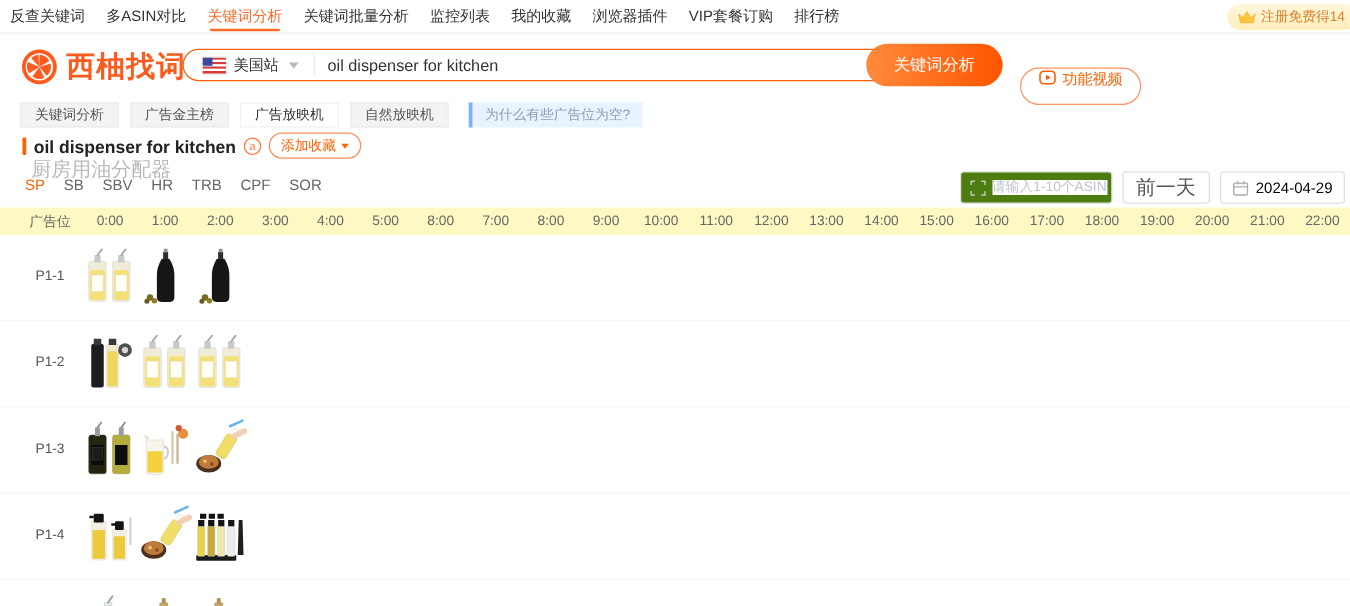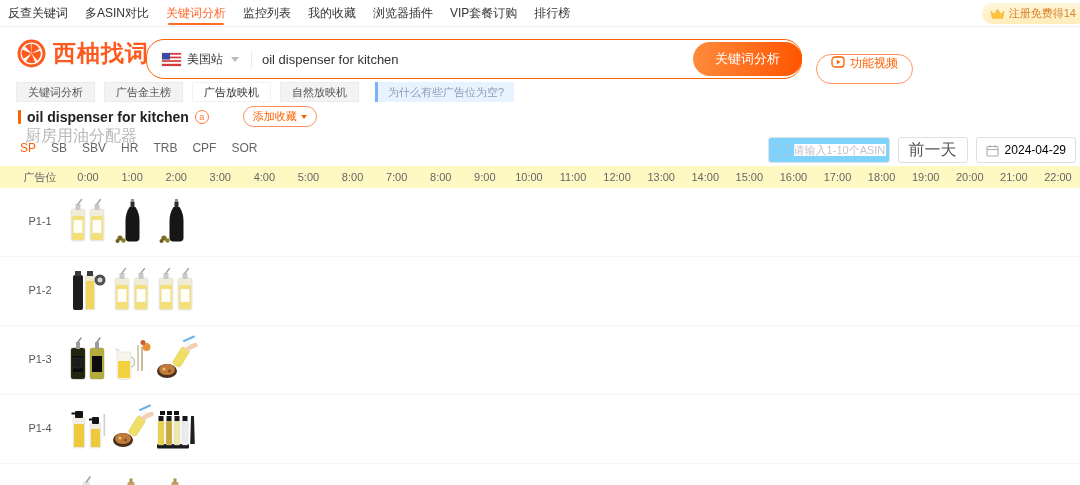--- a/index.html
+++ b/index.html
@@ -15,21 +15,21 @@
   .nav-item.active { color:#ff6a2b; }
   .nav-item.active::after { content:''; position:absolute; left:2px; right:2px; bottom:2px;
     height:2px; background:#ff6a2b; border-radius:1px; }
   .promo { position:absolute; right:-6px; top:3px; height:21px; display:flex; align-items:center;
     gap:4px; background:linear-gradient(180deg,#fff7dd,#ffedba); border-radius:11px;
     padding:0 10px 0 8px; font-size:11px; color:#d9822b; white-space:nowrap; }
 
   
   .logo { position:absolute; left:16px; top:38px; display:flex; align-items:center; gap:6px; }
   .logo-text { font-size:23px; font-weight:bold; color:#ff5a1e; letter-spacing:1px; }
-  .searchbar { position:absolute; left:146px; top:39px; width:656px; height:40px;
+  .searchbar { position:absolute; left:146px; top:39px; width:656px; height:26px;
     border:1px solid #ff6000; border-radius:18px; display:flex; align-items:center; background:#fff; }
   .site-select { display:flex; align-items:center; gap:5px; padding:0 6px 0 14px; cursor:pointer; }
   .site-label { font-size:12px; color:#333; }
   .chev { width:0; height:0; border-left:4px solid transparent; border-right:4px solid transparent;
     border-top:5px solid #b8bcc2; margin-left:3px; }
   .search-sep { width:1px; height:18px; background:#ececec; margin:0 10px 0 6px; }
   .query { font-size:13px; color:#333; }
   .kw-btn { margin-left:auto; height:34px; margin-right:-1px; padding:0 22px; border-radius:17px;
     background:linear-gradient(90deg,#ff8a3c,#ff5500); color:#fff; font-size:13px;
     display:flex; align-items:center; cursor:pointer; white-space:nowrap; }
@@ -45,34 +45,34 @@
   .help-note { margin-left:7px; height:20px; line-height:20px; background:#e8f3ff;
     border-left:3px solid #7db1f5; color:#8d9cb5; font-size:11px; padding:0 10px; cursor:pointer; white-space:nowrap; }
 
   
   .kwline { position:absolute; left:18px; top:106px; display:flex; align-items:center; gap:6px; }
   .kwbar { width:3px; height:14px; background:#ff6000; border-radius:1px; }
   .kwtitle { font-size:14px; font-weight:bold; color:#222; }
   .a-badge { width:14px; height:14px; border:1px solid #ff7a3c; border-radius:50%;
     color:#ff7a3c; font-size:9px; line-height:12px; text-align:center; cursor:pointer; }
   .fav-btn { display:flex; align-items:center; gap:4px; border:1px solid #ff8c5a; color:#ff6000;
-    border-radius:11px; font-size:11px; padding:2px 9px; cursor:pointer; white-space:nowrap;margin-left:28px; }
+    border-radius:11px; font-size:11px; padding:2px 9px; cursor:pointer; white-space:nowrap; }
   .fav-caret { width:0; height:0; border-left:3.5px solid transparent; border-right:3.5px solid transparent;
     border-top:4.5px solid #ff6000; }
   .kwsub { position:absolute; left:25px; top:126px; font-size:16px; color:#b9b9b9; }
 
   
   .subtabs { position:absolute; left:20px; top:141px; display:flex; gap:15px; }
   .subtab { position:relative; font-size:12px; color:#666; padding-bottom:17px; cursor:pointer;text-align:center; }
   .subtab.active { color:#ff6000; }
   .subtab.active::after { content:''; position:absolute; left:0; right:0; bottom:0; height:2px;
     background:#ff6000; border-radius:1px; }
   .controls { position:absolute; right:4px; top:137px; display:flex; align-items:center; gap:8px; }
   .asin-box { width:122px; height:26px; border:1px solid #e2e2e2; border-radius:3px;
-    display:flex; align-items:center; gap:5px; padding:0 7px; background:#7dd3fc; }
+    display:flex; align-items:center; gap:5px; padding:0 7px; background:#4d7c0f; }
   .asin-box input { border:none; outline:none; width:92px; font-size:11px; color:#333;
     font-family:inherit; }
   .asin-box input::placeholder { color:#c0c4cc; }
   .btn-plain { height:26px; border:1px solid #dcdfe6; border-radius:3px; background:#fff;
     font-size:16px; color:#555; display:flex; align-items:center; padding:0 10px; cursor:pointer; white-space:nowrap; }
   .date-box { height:26px; border:1px solid #dcdfe6; border-radius:3px; background:#fff;
     font-size:12px; color:#000000; display:flex; align-items:center; gap:6px; padding:0 9px; cursor:pointer; white-space:nowrap; }
 
   
   .grid { position:absolute; left:0; top:166px; width:1080px; }
@@ -90,20 +90,21 @@
 </head>
 <body>
 
 <div class="page">
 
   <div class="topnav">
     <div style="display:flex;align-items:center;" id="top-nav-items">
         <span class="nav-item">反查关键词</span>
         <span class="nav-item">多ASIN对比</span>
         <span class="nav-item active">关键词分析</span>
+        <span class="nav-item">关键词批量分析</span>
         <span class="nav-item">监控列表</span>
         <span class="nav-item">我的收藏</span>
         <span class="nav-item">浏览器插件</span>
         <span class="nav-item">VIP套餐订购</span>
         <span class="nav-item">排行榜</span>
       </div>
     <div class="promo">
       <span style="display:flex;">
         <svg width="15" height="12" viewBox="0 0 16 12">
             <path d="M1 3 L4.5 6.2 L8 1 L11.5 6.2 L15 3 L13.4 10.5 L2.6 10.5 Z" fill="#ffc53d" stroke="#f5a623" stroke-width="0.6"></path>

